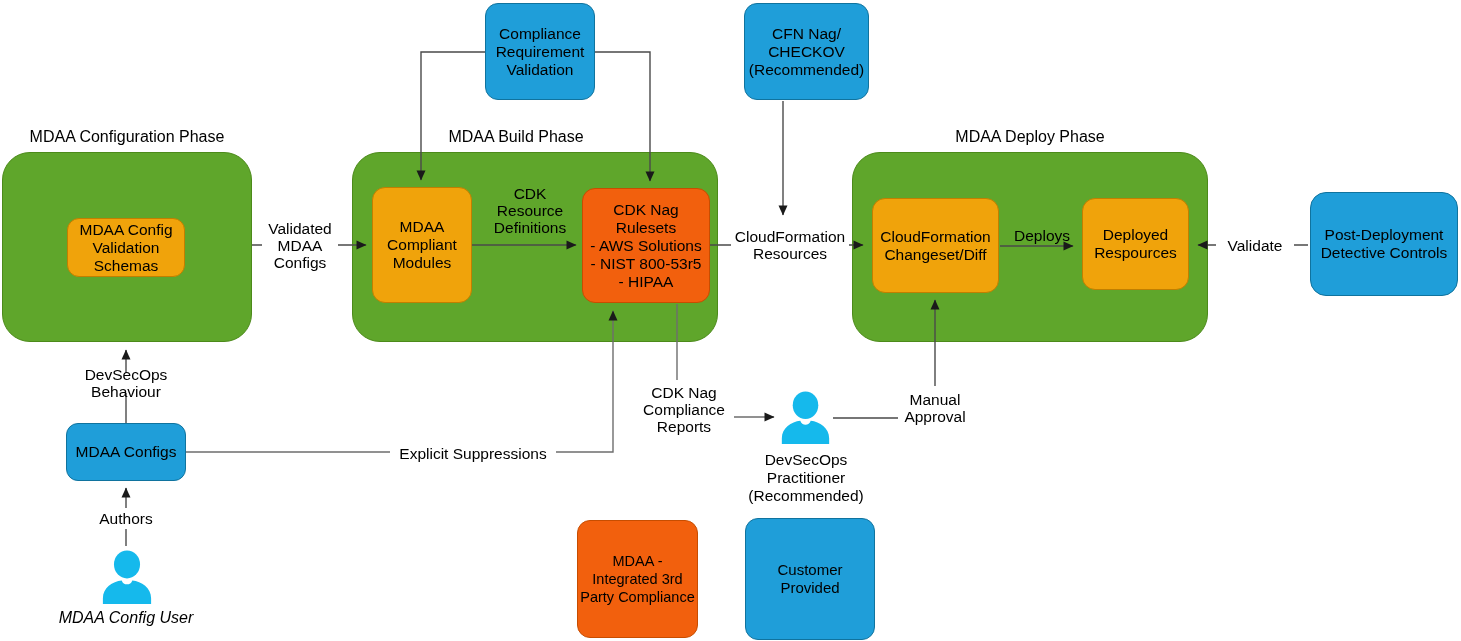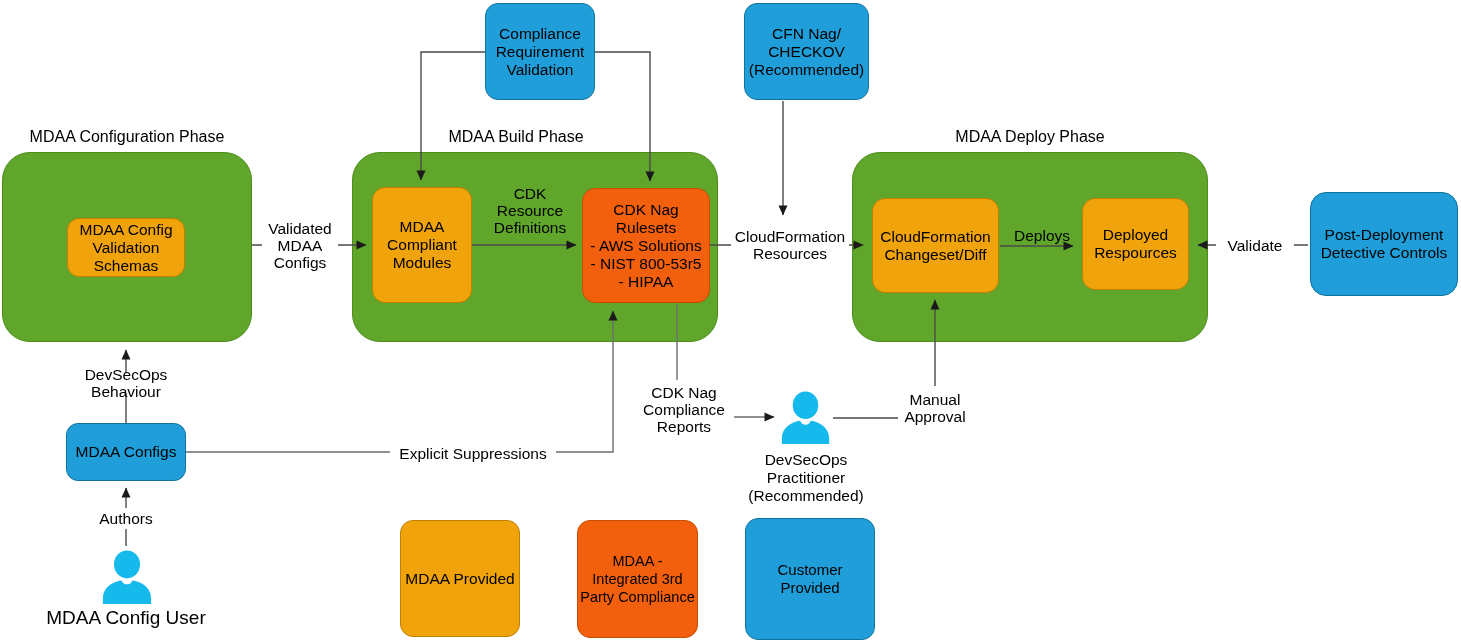--- a/index.html
+++ b/index.html
@@ -128,33 +128,32 @@
   <div class="node blue" style="left:485px;top:3px;width:110px;height:97px;">Compliance
 Requirement
 Validation</div>
   <div class="node blue" style="left:744px;top:3px;width:125px;height:97px;">CFN Nag/
 CHECKOV
 (Recommended)</div>
   <div class="node blue" style="left:66px;top:423px;width:120px;height:58px;border-radius:12px;">MDAA Configs</div>
   <div class="node blue" style="left:1310px;top:192px;width:148px;height:104px;border-radius:16px;">Post-Deployment
 Detective Controls</div>
 
-  <div class="node amber" style="left:400px;top:520px;width:120px;height:117px;">MDAA Provided</div>
   <div class="node orange" style="left:577px;top:520px;width:121px;height:118px;font-size:14.5px;">MDAA -
 Integrated 3rd
 Party Compliance</div>
   <div class="node blue" style="left:745px;top:518px;width:130px;height:122px;font-size:15px;">Customer Provided</div>
 
   <div class="person" style="left:99px;top:550px;">
     <svg width="56" height="54" viewBox="0 0 56 56">
       <ellipse cx="28" cy="15" rx="13.5" ry="14.5" fill="#15B9EC"></ellipse>
       <path d="M3,56 L3,50 C3,39 13,32.5 22.5,31.5 C24,37 32,37 33.5,31.5 C43,32.5 53,39 53,50 L53,56 Z" fill="#15B9EC"></path>
     </svg>
   </div>
-  <div class="elabel" style="left:40px;top:606px;width:172px;height:22px;font-size:19px;">MDAA Config User</div>
+  <div class="elabel" style="left:40px;top:606px;width:172px;height:22px;font-size:16px;font-style:italic;">MDAA Config User</div>
 
   <div class="person" style="left:779px;top:391px;">
     <svg width="53" height="53" viewBox="0 0 56 56">
       <ellipse cx="28" cy="15" rx="13.5" ry="14.5" fill="#15B9EC"></ellipse>
       <path d="M3,56 L3,50 C3,39 13,32.5 22.5,31.5 C24,37 32,37 33.5,31.5 C43,32.5 53,39 53,50 L53,56 Z" fill="#15B9EC"></path>
     </svg>
   </div>
   <div class="elabel small-lh" style="left:736px;top:449px;width:140px;height:58px;">DevSecOps
 Practitioner
 (Recommended)</div>

